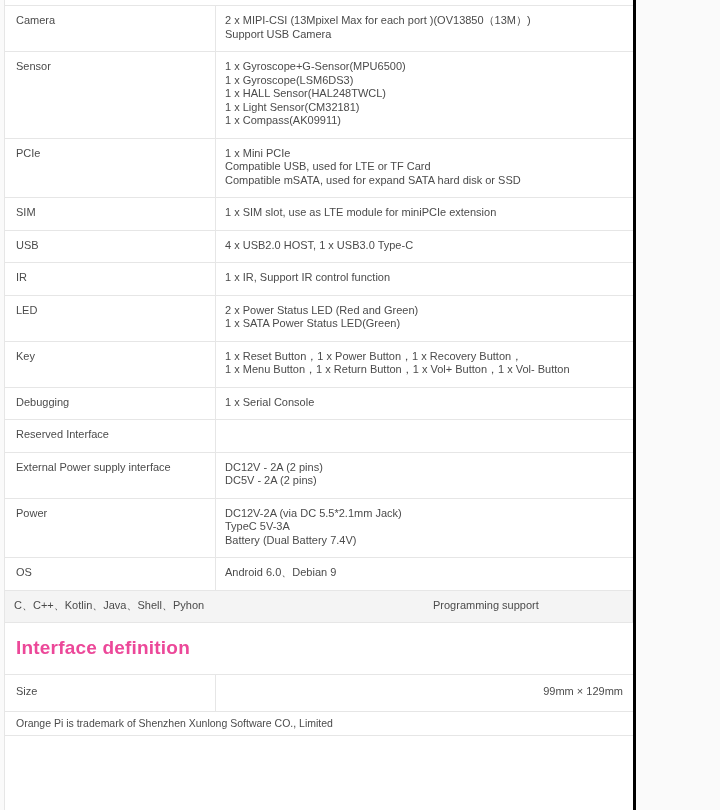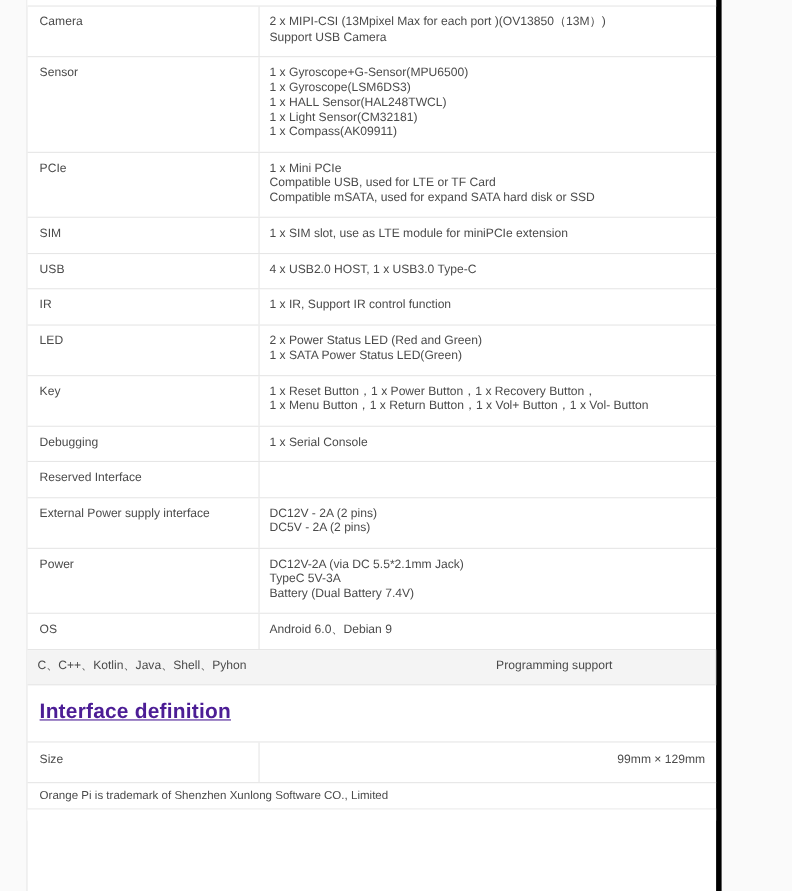--- a/index.html
+++ b/index.html
@@ -3,47 +3,46 @@
 <meta charset="utf-8">
 <style>
   * { margin:0; padding:0; box-sizing:border-box; }
   html,body { width:720px; height:810px; overflow:hidden; }
   body {
     background:#fafafa;
     font-family:"Liberation Sans","DejaVu Sans",sans-serif;
     color:#4b4b4b;
   }
   .card {
-    position:absolute; left:24px; top:0; width:632px; height:810px;
+    position:absolute; left:4px; top:0; width:632px; height:810px;
     background:#ffffff;
     border-left:1px solid #e6e6e6;
-    border-right:5px solid #000000;
+    border-right:3px solid #000000;
   }
   .partial-top { height:6px; border-bottom:1px solid #e6e6e6; background:#fff; }
   .row { display:flex; border-bottom:1px solid #e6e6e6; }
   .cell { font-size:11px; line-height:13.5px; }
   .cell.label {
     width:211px; flex:0 0 211px;
     border-right:1px solid #e6e6e6;
     padding:8px 8px 10px 11px;
   }
   .cell.value {
     flex:1;
     padding:8px 10px 10px 9px;
     white-space:pre-line;
   }
   .row.shaded { background:#f4f4f4; }
   .heading-section {
     border-bottom:1px solid #e6e6e6;
     padding:13px 11px 14px 11px;
   }
   .heading-section h2 {
-    font-size:19px; line-height:24px; font-weight:700; color:#4c1d95;
+    font-size:19px; line-height:24px; font-weight:700; color:#ec4899;
     letter-spacing:0.2px;
-    text-decoration:underline;
   }
   .dim .cell.label { padding:10px 8px 12px 11px; }
   .dim .cell.value { padding:10px 10px 12px 9px;text-align:right; }
   .footer-row {
     border-bottom:1px solid #e6e6e6;
     padding:5px 10px 5px 11px;
     font-size:10.5px; line-height:13px;
   }
   .partial-bottom { background:#fff; height:10px; }
 </style>

